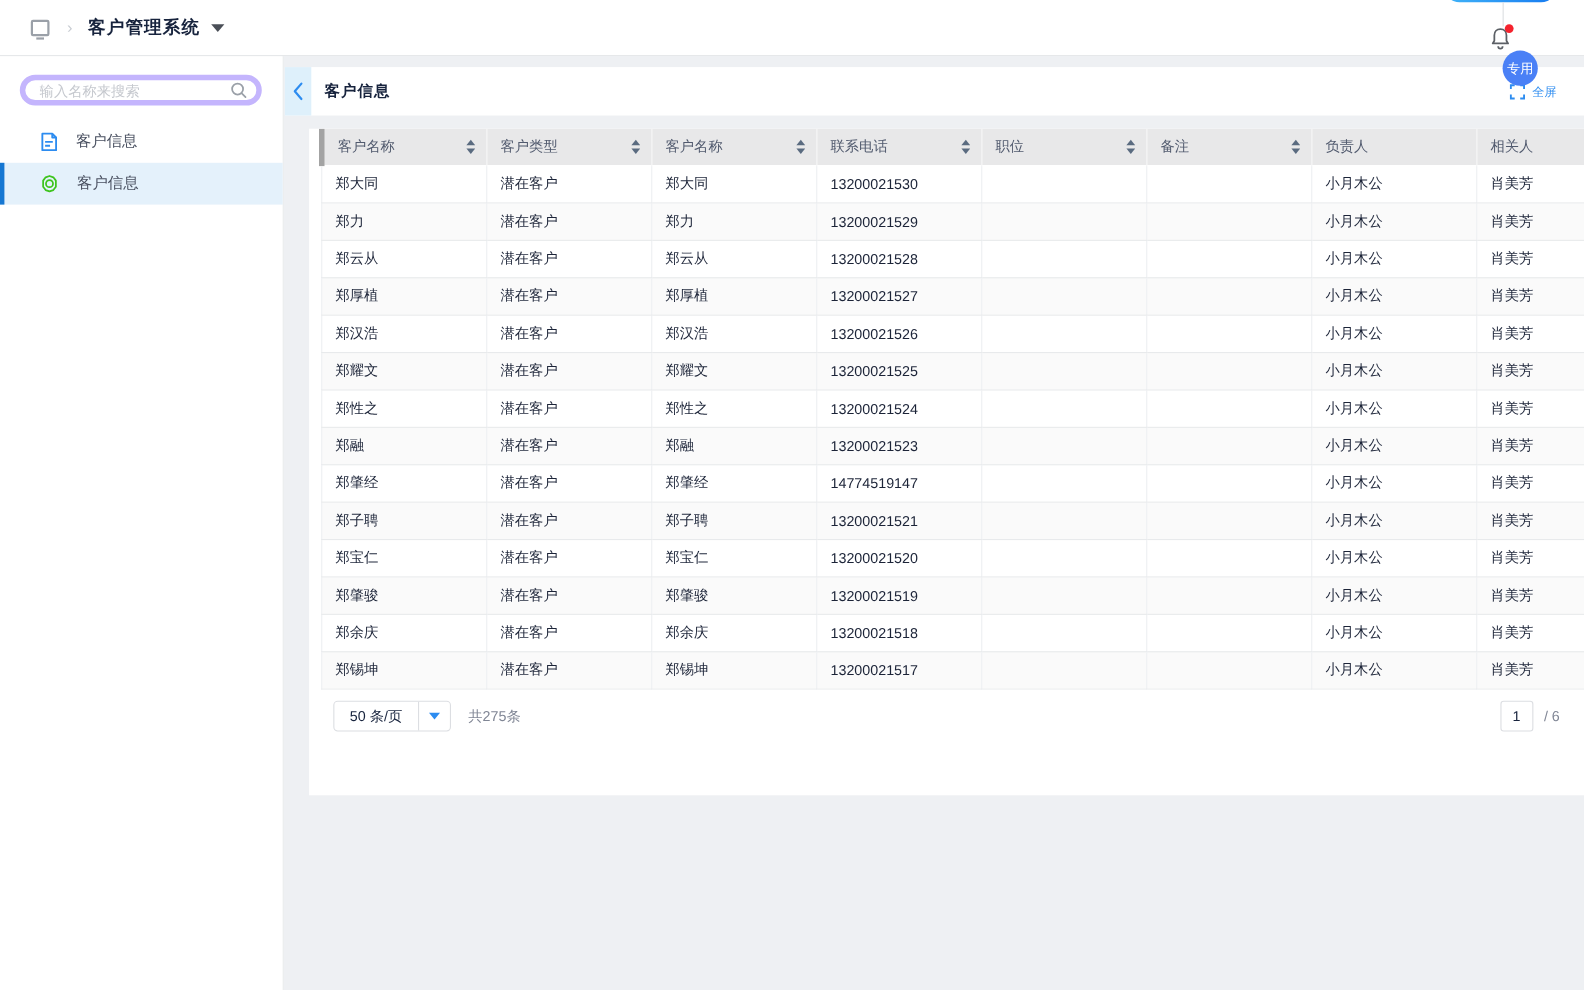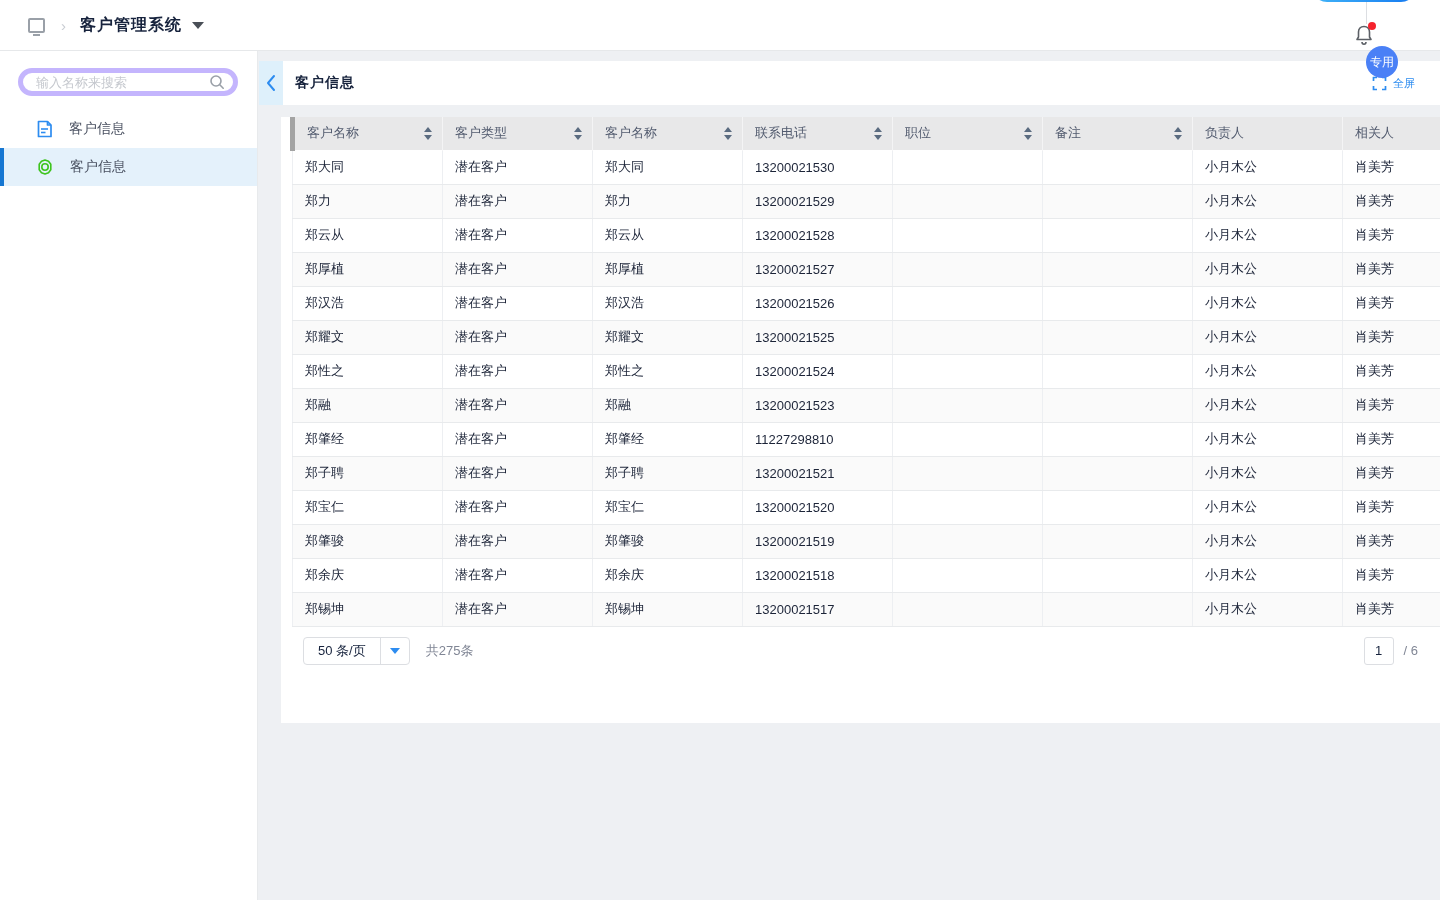--- a/index.html
+++ b/index.html
@@ -325,21 +325,21 @@
               <td>13200021523</td>
               <td></td>
               <td></td>
               <td>小月木公</td>
               <td>肖美芳</td>
             </tr>
             <tr>
               <td>郑肇经</td>
               <td>潜在客户</td>
               <td>郑肇经</td>
-              <td>11227298810</td>
+              <td>14774519147</td>
               <td></td>
               <td></td>
               <td>小月木公</td>
               <td>肖美芳</td>
             </tr>
             <tr class="even">
               <td>郑子聘</td>
               <td>潜在客户</td>
               <td>郑子聘</td>
               <td>13200021521</td>

